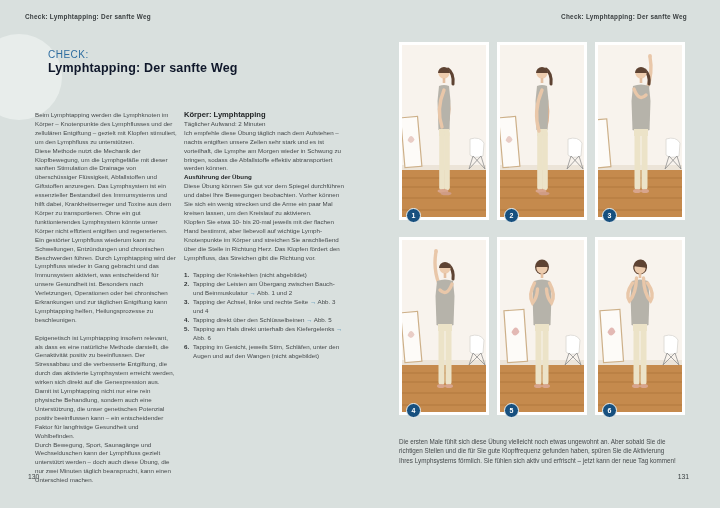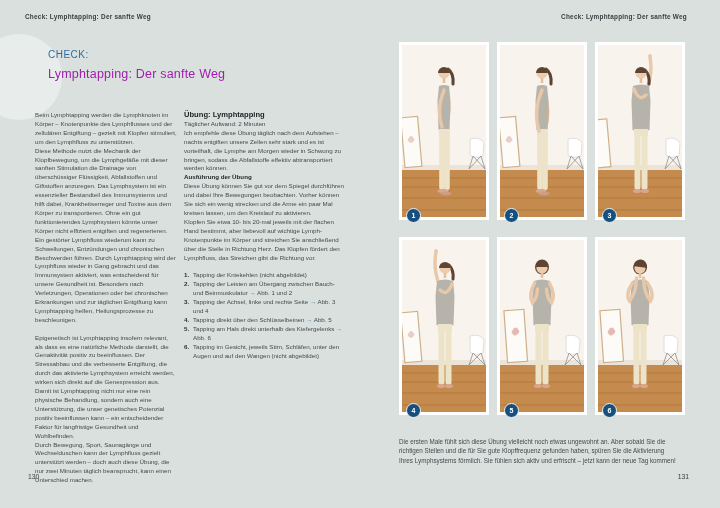--- a/index.html
+++ b/index.html
@@ -9,21 +9,21 @@
     font-family:"Liberation Sans",sans-serif;
     -webkit-font-smoothing:antialiased;
   }
   .spread{position:absolute;inset:0;}
   .running-header{position:absolute;top:13px;font-size:6.4px;font-weight:700;color:#383d3f;letter-spacing:.25px;}
   .rh-left{left:25px;}
   .rh-right{right:33px;text-align:right;}
   .title-circle{position:absolute;left:-24px;top:34px;width:86px;height:86px;border-radius:50%;background:#e8edeb;}
   .title-block{position:absolute;left:48px;top:49px;}
   .kicker{display:block;font-size:10px;font-weight:400;color:#2e6da0;letter-spacing:.5px;}
-  .title{display:block;font-size:12.5px;font-weight:400;color:#a21caf;letter-spacing:.2px;margin-top:7px;}
+  .title{display:block;font-size:12.5px;font-weight:700;color:#0f172a;letter-spacing:.2px;margin-top:1px;}
   .col{position:absolute;top:111px;font-size:6.2px;line-height:8.9px;}
   .col p{margin:0;}
   .col1{left:35px;width:142px;}
   .col2{left:184px;width:160px;}
   .spaced{margin-top:8.9px !important;}
   .col2-heading{font-size:7.6px;font-weight:700;color:#232628;margin:0 0 3px;}
   .effort{margin:0 0 9px;}
   .exec-heading{font-weight:700;color:#232628;margin:9px 0 0;}
   .steps{margin-top:9px;}
   .step{display:flex;}
@@ -60,21 +60,21 @@
 
     <div class="col col1">
       <p>Beim Lymphtapping werden die Lymphknoten im Körper – Knotenpunkte des Lymphflusses und der zellulären Entgiftung – gezielt mit Klopfen stimuliert, um den Lymphfluss zu unterstützen.</p>
       <p>Diese Methode nutzt die Mechanik der Klopfbewegung, um die Lymphgefäße mit dieser sanften Stimulation die Drainage von überschüssiger Flüssigkeit, Abfallstoffen und Giftstoffen anzuregen. Das Lymphsystem ist ein essenzieller Bestandteil des Immunsystems und hilft dabei, Krankheitserreger und Toxine aus dem Körper zu transportieren. Ohne ein gut funktionierendes Lymphsystem könnte unser Körper nicht effizient entgiften und regenerieren.</p>
       <p>Ein gestörter Lymphfluss wiederum kann zu Schwellungen, Entzündungen und chronischen Beschwerden führen. Durch Lymphtapping wird der Lymphfluss wieder in Gang gebracht und das Immunsystem aktiviert, was entscheidend für unsere Gesundheit ist. Besonders nach Verletzungen, Operationen oder bei chronischen Erkrankungen und zur täglichen Entgiftung kann Lymphtapping helfen, Heilungsprozesse zu beschleunigen.</p>
       <p class="spaced">Epigenetisch ist Lymphtapping insofern relevant, als dass es eine natürliche Methode darstellt, die Genaktivität positiv zu beeinflussen. Der Stressabbau und die verbesserte Entgiftung, die durch das aktivierte Lymphsystem erreicht werden, wirken sich direkt auf die Genexpression aus. Damit ist Lymphtapping nicht nur eine rein physische Behandlung, sondern auch eine Unterstützung, die unser genetisches Potenzial positiv beeinflussen kann – ein entscheidender Faktor für langfristige Gesundheit und Wohlbefinden.</p>
       <p>Durch Bewegung, Sport, Saunagänge und Wechselduschen kann der Lymphfluss gezielt unterstützt werden – doch auch diese Übung, die nur zwei Minuten täglich beansprucht, kann einen Unterschied machen.</p>
     </div>
 
     <div class="col col2">
-      <p class="col2-heading">Übung: Lymphtapping</p>
+      <p class="col2-heading">Körper: Lymphtapping</p>
       <p class="effort">Täglicher Aufwand: 2 Minuten</p>
       <p>Ich empfehle diese Übung täglich nach dem Aufstehen – nachts entgiften unsere Zellen sehr stark und es ist vorteilhaft, die Lymphe am Morgen wieder in Schwung zu bringen, sodass die Abfallstoffe effektiv abtransportiert werden können.</p>
       <p class="exec-heading">Ausführung der Übung</p>
       <p>Diese Übung können Sie gut vor dem Spiegel durchführen und dabei Ihre Bewegungen beobachten. Vorher können Sie sich ein wenig strecken und die Arme ein paar Mal kreisen lassen, um den Kreislauf zu aktivieren.</p>
       <p>Klopfen Sie etwa 10- bis 20-mal jeweils mit der flachen Hand bestimmt, aber liebevoll auf wichtige Lymph-Knotenpunkte im Körper und streichen Sie anschließend über die Stelle in Richtung Herz. Das Klopfen fördert den Lymphfluss, das Streichen gibt die Richtung vor.</p>
       <div class="steps">
         <div class="step">
           <span class="step-num">1.</span>
           <span class="step-body"><span>Tapping der Kniekehlen (nicht abgebildet)</span> <span class="arrow"></span> <span></span></span>
         </div>

